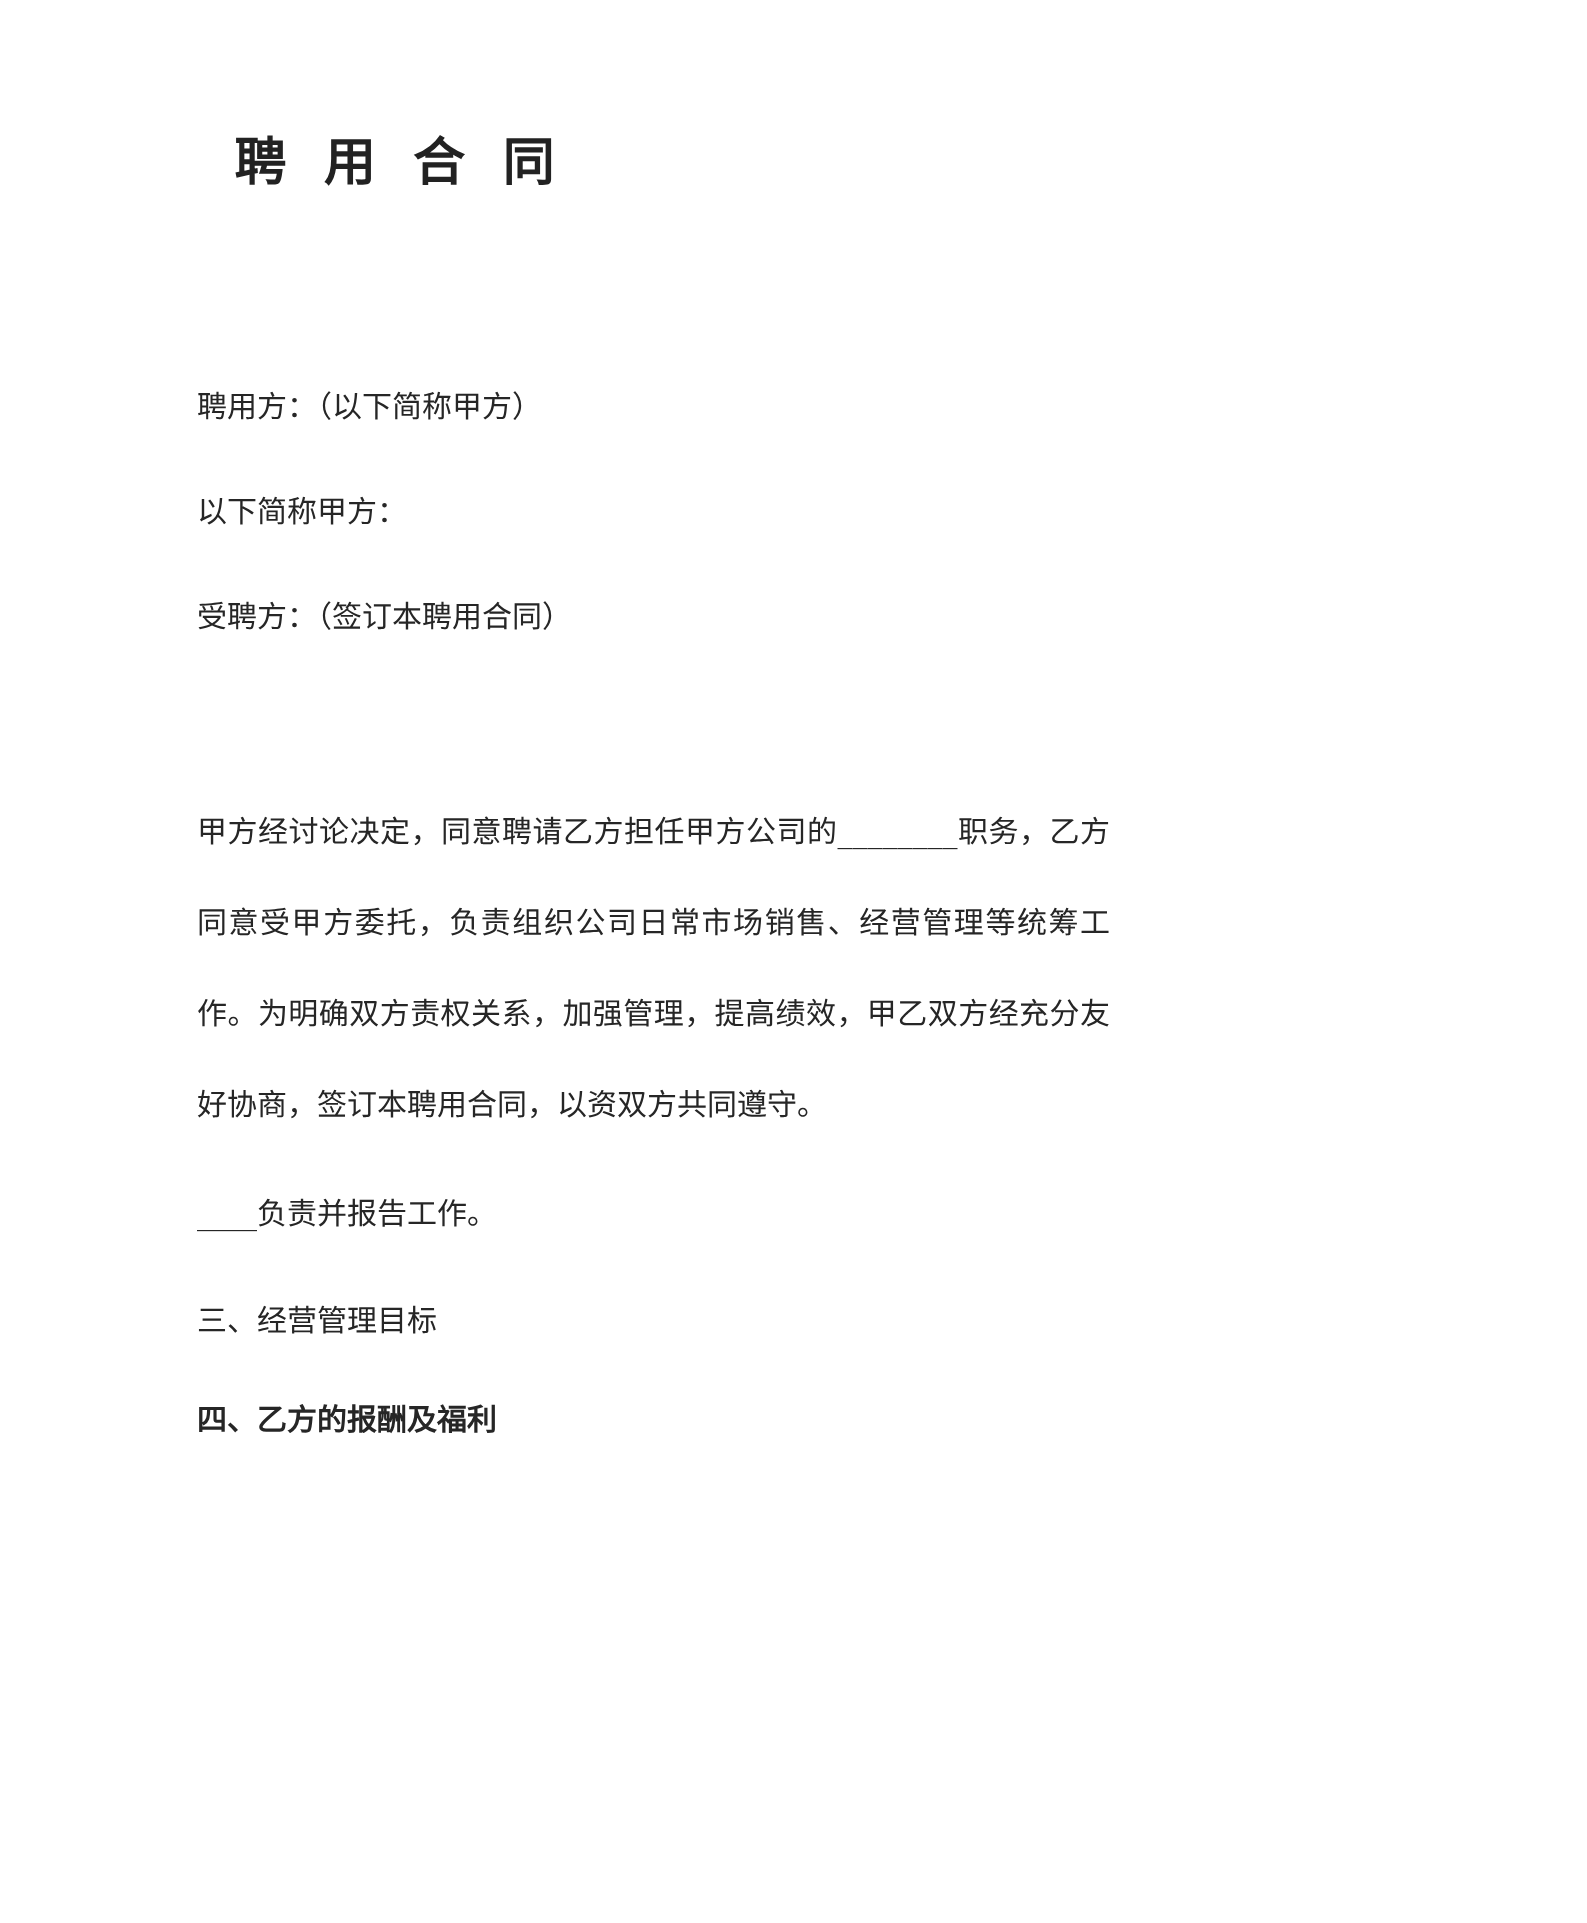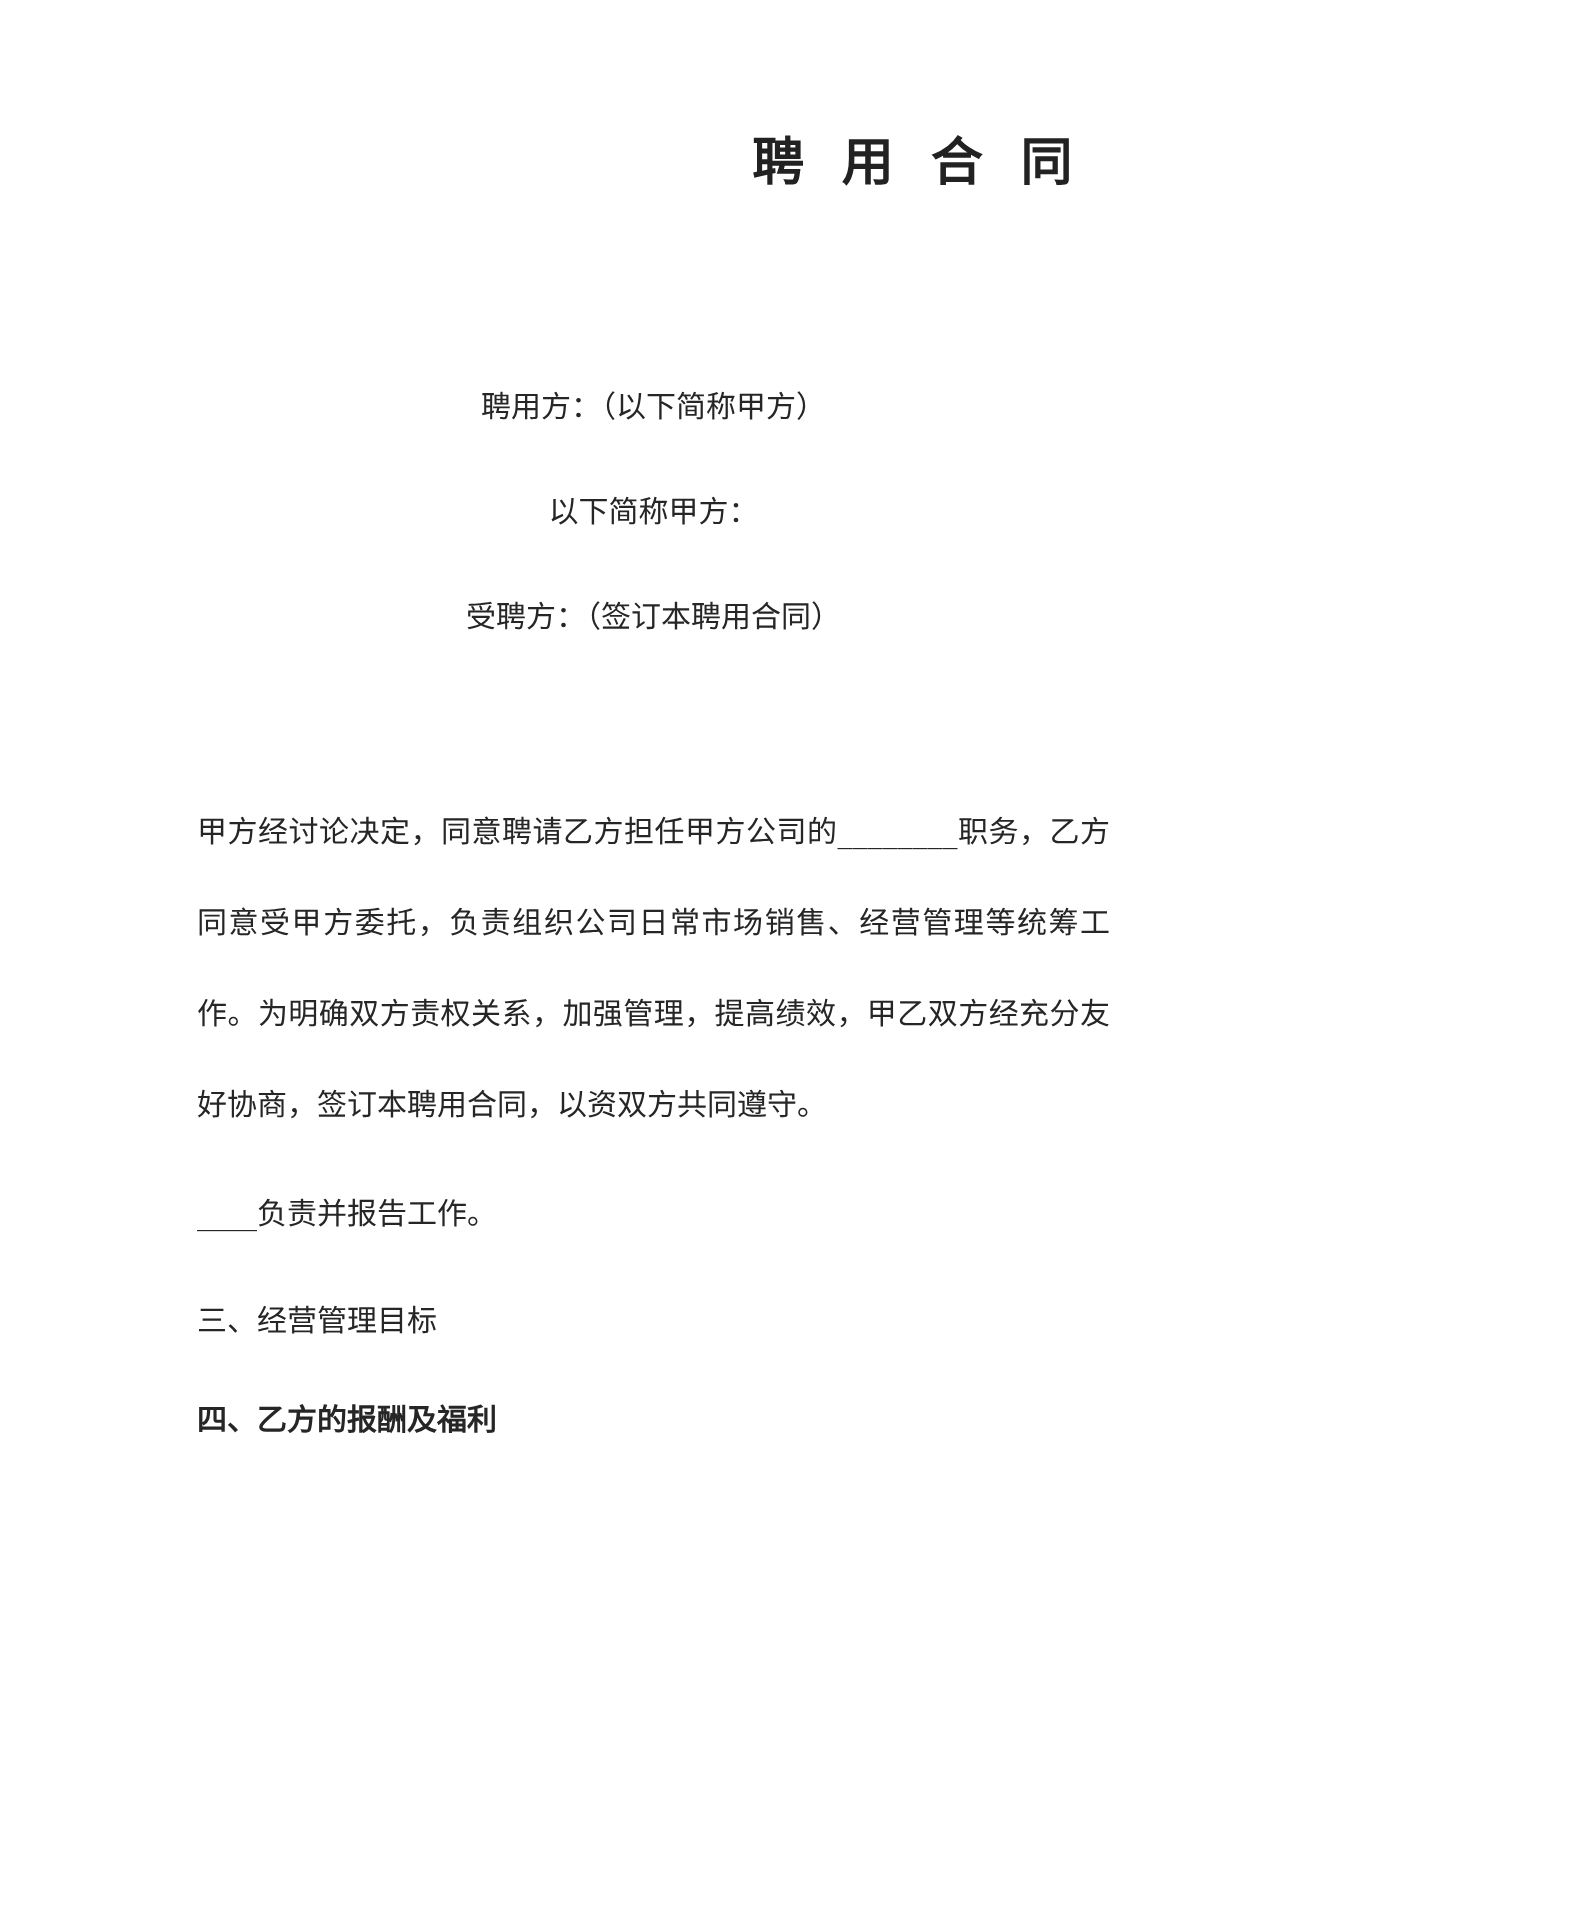--- a/index.html
+++ b/index.html
@@ -16,32 +16,32 @@
   }
   .page {
     padding-left: 197px;
     width: 913px;
   }
   .title {
     margin: 115px 0 0 0;
     font-size: 52px;
     line-height: 93px;
     font-weight: bold;
-    text-align: right;
+    text-align: left;
     letter-spacing: 0.72em;
     padding-left: 0.72em; 
     color: #222222;
   }
   p {
     margin: 0;
     font-size: 30px;
     line-height: 91px;
     color: #262626;
   }
-  .hline { text-align: center; }
+  .hline { text-align: left; }
   .hline.first { margin-top: 153px; }
   .hline + .hline { margin-top: 14px; }
   .body {
     text-align: justify;
   }
   .intro { margin-top: 124px; }
   .sec1 { margin-top: 2px; }
   .sec1-cont { margin-top: 18px; }
   .sec2 { margin-top: 2px; }
   .sec3-heading { margin-top: 16px; font-weight: normal; }

